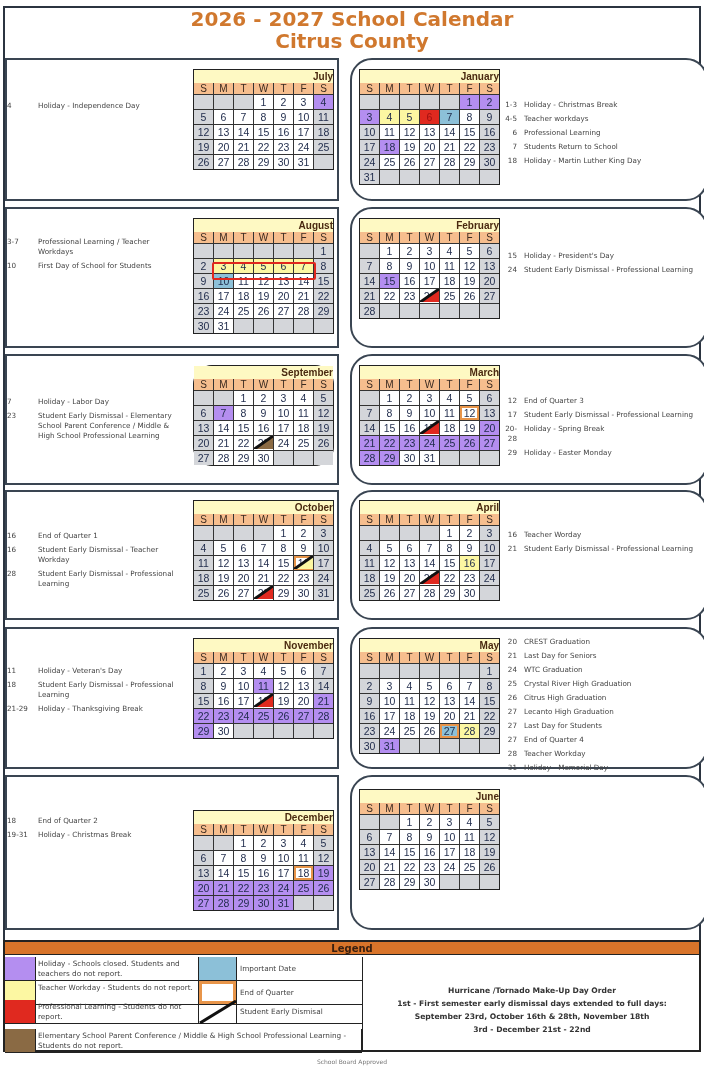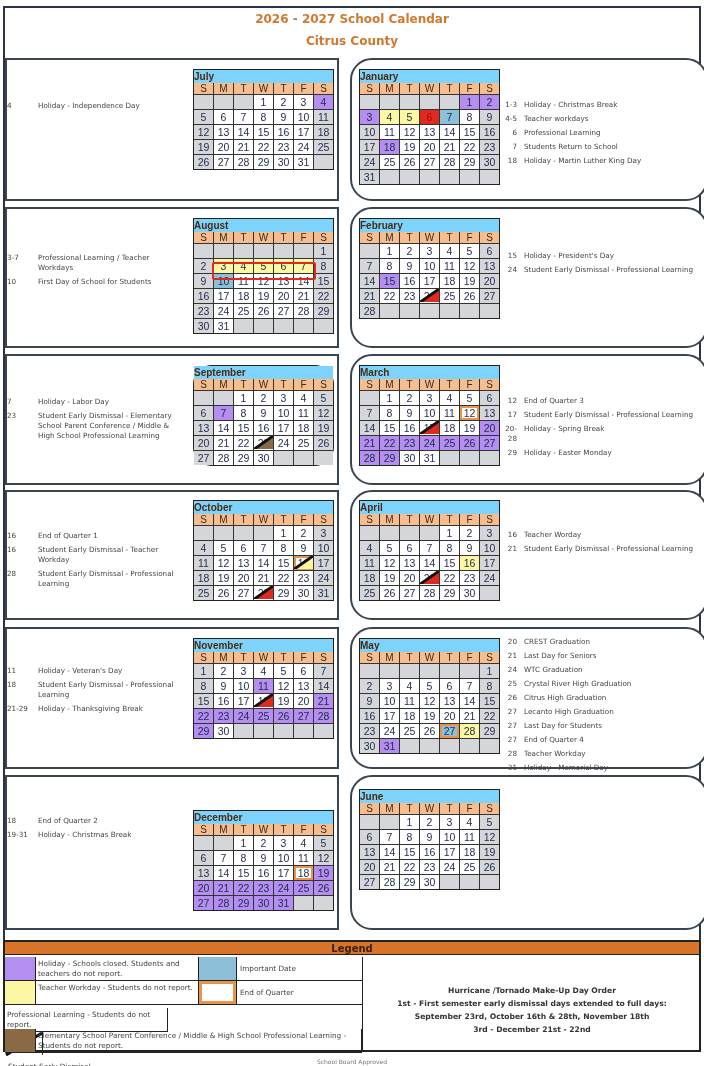--- a/index.html
+++ b/index.html
@@ -1,24 +1,24 @@
 <!DOCTYPE html>
 <html><head>
 <meta charset="utf-8">
 <style>
   * { box-sizing: border-box; margin: 0; padding: 0; }
   html, body { width: 704px; height: 1066px; background: #ffffff; overflow: hidden; }
   body { position: relative; font-family: "DejaVu Sans", sans-serif; color: #333; }
   .frame { position: absolute; left: 3px; top: 6px; width: 698px; height: 1046px; border: 2px solid #2b3440; }
-  .title { position: absolute; left: 0; top: 8px; width: 704px; text-align: center; color: #d0782e; font-weight: bold; font-size: 12px; line-height: 22px; font-family: "DejaVu Sans", sans-serif; }
+  .title { position: absolute; left: 0; top: 8px; width: 704px; text-align: center; color: #d0782e; font-weight: bold; font-size: 20px; line-height: 22px; font-family: "DejaVu Sans", sans-serif; }
   .panel { position: absolute; border: 2px solid #3a4552; background: #fff; }
   .panel.left { left: 5px; width: 334px; }
   .panel.right { left: 350px; width: 358px; border-radius: 22px; }
   .cal { position: absolute; width: 141px; border: 1.5px solid #222; background: #222; }
-  .cal .mhead { height: 13px; background: #7dd3fc; color: #4a2a10; font: bold 10px "Liberation Sans", sans-serif; text-align: left; line-height: 13px; }
+  .cal .mhead { height: 13px; background: #fef9c3; color: #4a2a10; font: bold 10px "Liberation Sans", sans-serif; text-align: right; line-height: 13px; }
   .cal .grid { display: grid; grid-template-columns: repeat(7, 1fr); gap: 1px; background: #333; }
   .cal .dow { background: #f6be8e; color: #3a2a20; font: 10px "Liberation Sans", sans-serif; text-align: center; height: 11px; line-height: 11px; }
   .cal .d { background: #fff; font: 10.5px "Liberation Sans", sans-serif; color: #1e2a4a; text-align: center; height: 14px; line-height: 14px; position: relative; overflow: hidden; }
   .cal .d.we { background: #d4d6da; }
   .cal .d.blank { background: #d4d6da; }
   .cal .d.hol { background: #b48ef0; }
   .cal .d.tw { background: #fcf7a2; }
   .cal .d.pl { background: #e0291f; color: #a01010; }
   .cal .d.imp { background: #8cc0d8; }
   .cal .d.eoq { box-shadow: inset 0 0 0 2px #e8954a; }
@@ -177,21 +177,21 @@
           <span class="dt">7</span>
           <span class="tx">Students Return to School</span>
         </div>
         <div class="ev">
           <span class="dt">18</span>
           <span class="tx">Holiday - Martin Luther King Day</span>
         </div>
       </div>
     </div>
     <div class="panel left" style="top: 207px; height: 141px;">
-      <div class="events l" style="left: 0px; top: 44px;">
+      <div class="events l" style="left: 0px; top: 28px;">
         <div class="ev">
           <span class="dt">3-7</span>
           <span class="tx">Professional Learning / Teacher Workdays</span>
         </div>
         <div class="ev">
           <span class="dt">10</span>
           <span class="tx">First Day of School for Students</span>
         </div>
       </div>
       <div class="cal" style="left: 186px; top: 9px;">
@@ -858,21 +858,21 @@
         <div class="ltx" style="width: 163px;">Holiday - Schools closed.  Students and teachers do not report.</div>
         <div class="lsw2" style="background: rgb(140, 192, 216);"></div>
         <div class="ltx2">Important Date</div>
       </div>
       <div class="lrow" style="top: 39px;">
         <div class="lsw" style="background: rgb(252, 247, 162);"></div>
         <div class="ltx" style="width: 163px;">Teacher Workday - Students do not report.</div>
         <div class="lsw2" style="box-shadow: rgb(232, 149, 74) 0px 0px 0px 3px inset;"></div>
         <div class="ltx2">End of Quarter</div>
       </div>
-      <div class="lrow" style="top: 66px; flex-direction: column;">
+      <div class="lrow" style="top: 58px;">
         <div class="lsw" style="background: rgb(224, 41, 31);"></div>
         <div class="ltx" style="width: 163px;">Professional Learning - Students do not report.</div>
         <div class="lsw2"><svg viewBox="0 0 38 24" width="38" height="24">
             <line x1="1" y1="23" x2="37" y2="1" stroke="#111" stroke-width="3"></line>
           </svg></div>
         <div class="ltx2">Student Early Dismisal</div>
       </div>
       <div class="lrow" style="top: 87px;">
         <div class="lsw" style="background: rgb(138, 106, 68);"></div>
         <div class="ltx" style="width: 326px;">Elementary School Parent Conference / Middle &amp; High School Professional Learning - Students do not report.</div>

